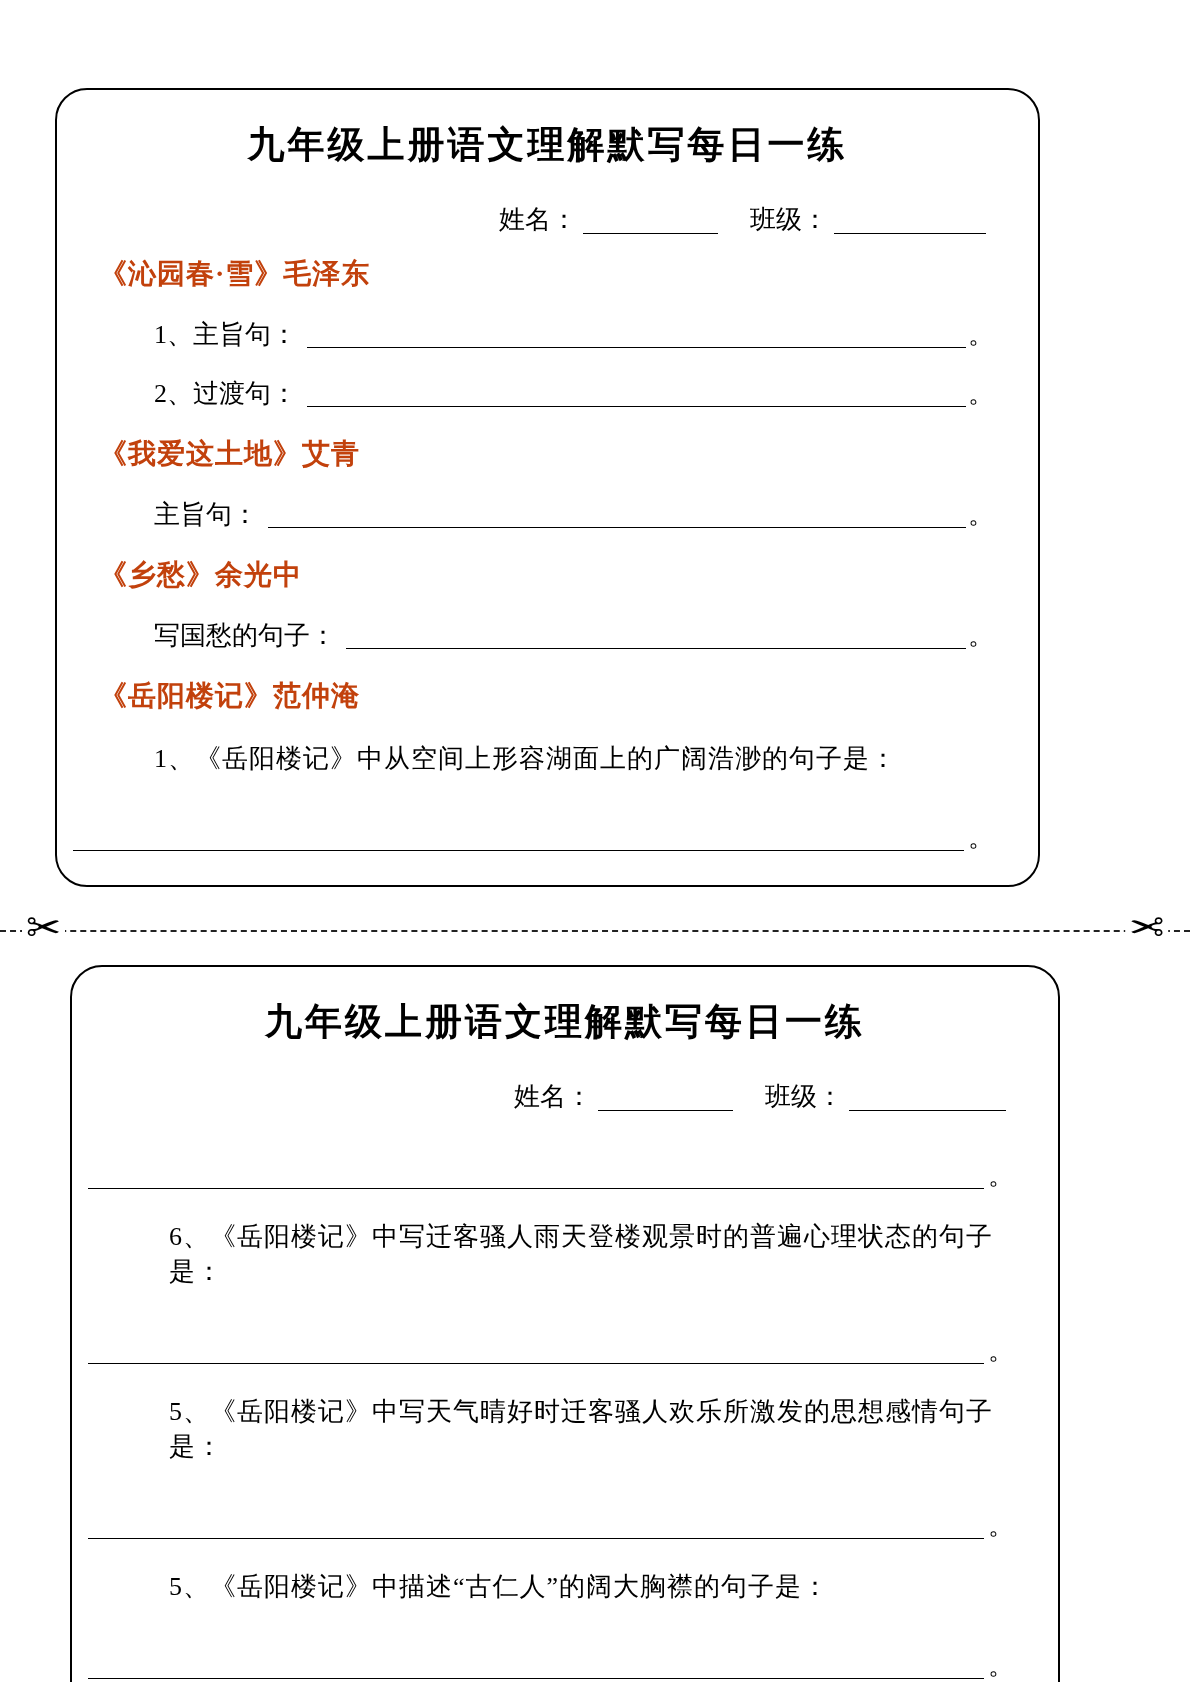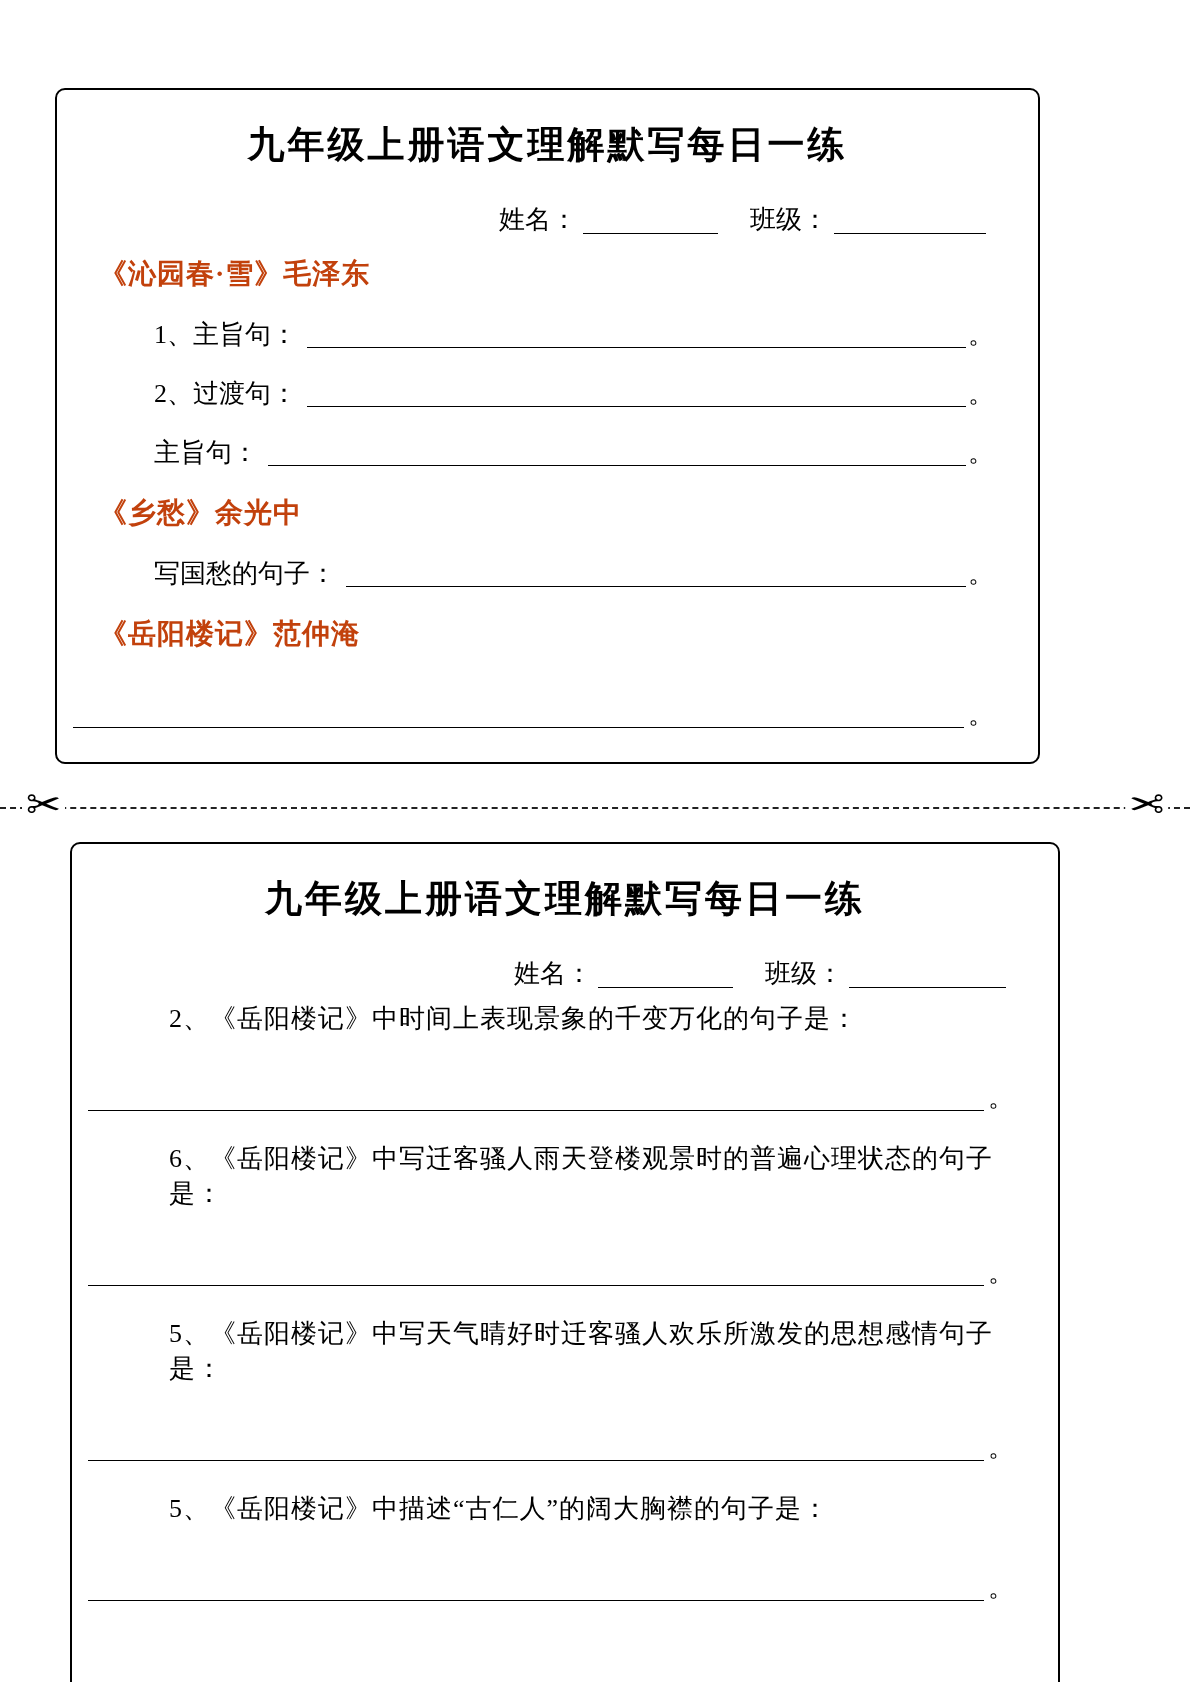--- a/index.html
+++ b/index.html
@@ -5,21 +5,21 @@
   * { box-sizing: border-box; }
   html, body {
     margin: 0; padding: 0;
     width: 1190px; height: 1682px;
     background: #ffffff;
     font-family: "Liberation Serif", "DejaVu Serif", serif;
     color: #000;
   }
   .sheet-box {
     border: 2.5px solid #000;
-    border-radius: 10px;
+    border-radius: 32px;
     background: #fff;
     padding: 26px 42px 30px 42px;
   }
   .box-top    { width: 985px; margin: 88px 0 0 55px;  min-height: 620px; }
   .box-bottom { width: 990px; margin: 0 0 0 70px;     min-height: 852px; }
 
   .title {
     text-align: center;
     font-size: 37px;
     font-weight: bold;
@@ -124,37 +124,39 @@
     <span class="fill"></span>
     <span class="end">。</span>
   </div>
 
   <div class="qrow">
     <span>2、过渡句：</span>
     <span class="fill"></span>
     <span class="end">。</span>
   </div>
 
+  <div class="heading">《我爱这土地》艾青</div>
 
   <div class="qrow">
     <span>主旨句：</span>
     <span class="fill"></span>
     <span class="end">。</span>
   </div>
 
   <div class="heading">《乡愁》余光中</div>
 
   <div class="qrow">
     <span>写国愁的句子：</span>
     <span class="fill"></span>
     <span class="end">。</span>
   </div>
 
   <div class="heading">《岳阳楼记》范仲淹</div>
 
+  <div class="qtext">1、《岳阳楼记》中从空间上形容湖面上的广阔浩渺的句子是：</div>
 
   <div class="fullblank">
     <span class="fill"></span>
     <span class="end">。</span>
   </div>
 
 </div>
 
 <div class="cutline">
   <div class="dash"></div>
@@ -166,21 +168,20 @@
 
   <div class="title">九年级上册语文理解默写每日一练</div>
 
   <div class="idline">
     <span>姓名：</span>
     <span class="blank name"></span>
     <span>班级：</span>
     <span class="blank class"></span>
   </div>
 
-  <div class="qtext" style="margin-top:10px">2、《岳阳楼记》中时间上表现景象的千变万化的句子是：</div>
   <div class="fullblank">
     <span class="fill"></span>
     <span class="end">。</span>
   </div>
 
   <div class="qtext">6、《岳阳楼记》中写迁客骚人雨天登楼观景时的普遍心理状态的句子是：</div>
   <div class="fullblank">
     <span class="fill"></span>
     <span class="end">。</span>
   </div>

